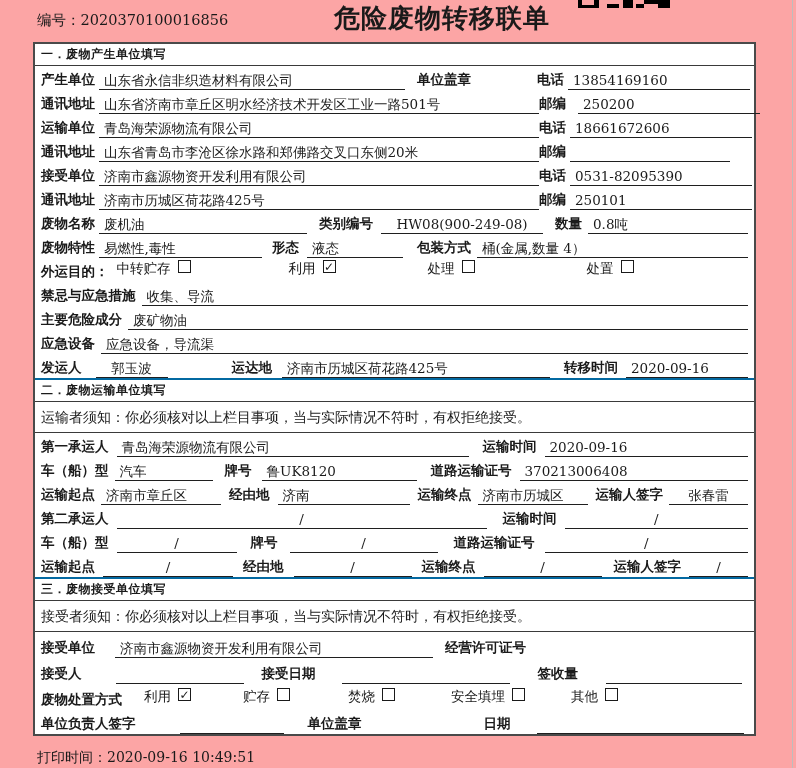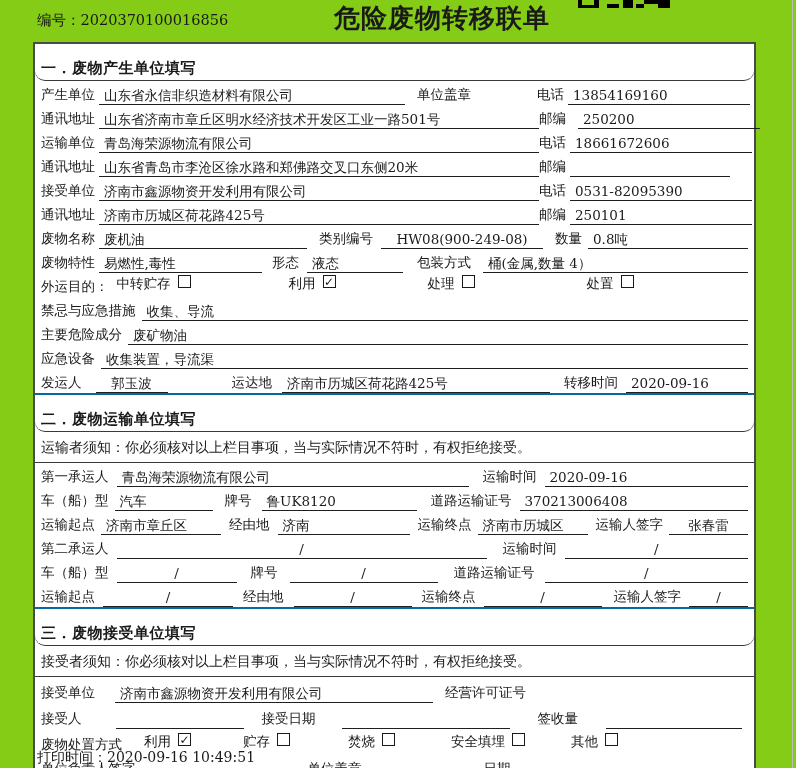--- a/index.html
+++ b/index.html
@@ -1,41 +1,41 @@
 <!DOCTYPE html>
 <html><head>
 <meta charset="utf-8">
 <style>
   * { margin:0; padding:0; box-sizing:border-box; }
   html,body { width:796px; height:768px; background:#ffffff; }
   body { font-family:"DejaVu Serif","Liberation Serif",serif; color:#1a1a1a; position:relative; overflow:hidden; }
-  .page { position:relative; width:796px; height:768px; background:#84cc16; }
+  .page { position:relative; width:796px; height:768px; background:#fca5a5; }
 
   
   .doc-no { position:absolute; left:37px; top:11px; font-size:14.5px; white-space:nowrap; }
   .title { position:absolute; left:334px; top:1px; font-family:"Liberation Sans","DejaVu Sans",sans-serif;
            font-weight:700; font-size:26px; letter-spacing:1px; white-space:nowrap; }
 
   
   .qr { position:absolute; left:578px; top:0; width:92px; height:8px; }
   .qr i { position:absolute; background:#000; }
 
   
   .edge-line { position:absolute; left:792px; top:0; width:1px; height:768px; background:#bdbdbd; }
 
   
   .form { position:absolute; left:33px; top:42px; width:723px; border:2px solid #4a4a4a; background:#fff; }
   .sec { border-top:0; }
   .sec + .sec { border-top:2px solid #0369a1; }
-  .sec-head { font-family:"Liberation Sans","DejaVu Sans",sans-serif; font-weight:700; font-size:15px;
-              padding:15px 6px 2px 6px; border-bottom:1px solid #3a3a3a; letter-spacing:.5px;border-radius:10px; }
+  .sec-head { font-family:"Liberation Sans","DejaVu Sans",sans-serif; font-weight:700; font-size:12px;
+              padding:2px 6px 2px 6px; border-bottom:1px solid #3a3a3a; letter-spacing:.5px; }
   .row { display:flex; align-items:flex-end; height:24px; padding:0 6px; font-size:13.5px; white-space:nowrap; }
   .row.notice { height:31px; align-items:center; border-bottom:1px solid #3a3a3a; font-size:14px; padding-top:2px; }
   .row.tall { height:26px; }
-  .lbl { height:21px; line-height:21px; flex:none; }
+  .lbl { height:21px; line-height:21px; flex:none;font-weight:bold; }
   .u { border-bottom:1px solid #1f1f1f; height:20px; line-height:20px; padding:0 5px; flex:none;
        overflow:hidden; }
   .u.fill { flex:1 1 auto; }
   .u.ctr { text-align:center; padding:0; }
   .opt { display:inline-flex; align-items:flex-start; height:22px; }
   .cb { width:13px; height:13px; border:1.5px solid #1a1a1a; margin-left:7px; display:inline-flex;
         align-items:center; justify-content:center; flex:none; }
   .cb i { font-style:normal; font-size:12px; line-height:12px; font-family:"DejaVu Sans",sans-serif; }
 
   .print-line { position:absolute; left:37px; top:749px; font-size:14px; white-space:nowrap; }
@@ -117,21 +117,21 @@
         <span class="lbl" style="margin-left:12px">数量</span>
         <span class="u fill" style="margin-left:6px">0.8吨</span>
       </div>
 
       <div class="row">
         <span class="lbl">废物特性</span>
         <span class="u" style="width:163px;margin-left:4px">易燃性,毒性</span>
         <span class="lbl" style="margin-left:10px">形态</span>
         <span class="u" style="width:96px;margin-left:8px">液态</span>
         <span class="lbl" style="margin-left:14px">包装方式</span>
-        <span class="u fill" style="margin-left:12px">桶(金属,数量 4）</span>
+        <span class="u fill" style="margin-left:6px">桶(金属,数量 4）</span>
       </div>
 
       <div class="row">
         <span class="lbl">外运目的：</span>
         <span class="opt" style="margin-left:8px">
           <span>中转贮存</span>
           <span class="cb">
               <i></i>
             </span>
         </span>
@@ -160,21 +160,21 @@
         <span class="u fill" style="margin-left:6px">收集、导流</span>
       </div>
 
       <div class="row">
         <span class="lbl">主要危险成分</span>
         <span class="u fill" style="margin-left:6px">废矿物油</span>
       </div>
 
       <div class="row">
         <span class="lbl">应急设备</span>
-        <span class="u fill" style="margin-left:6px">收集装置，导流渠</span>
+        <span class="u fill" style="margin-left:6px">应急设备，导流渠</span>
       </div>
 
       <div class="row">
         <span class="lbl">发运人</span>
         <span class="u ctr" style="width:72px;margin-left:14px">郭玉波</span>
         <span class="lbl" style="margin-left:64px">运达地</span>
         <span class="u" style="width:268px;margin-left:10px">济南市历城区荷花路425号</span>
         <span class="lbl" style="margin-left:14px">转移时间</span>
         <span class="u fill" style="margin-left:8px">2020-09-16</span>
       </div>

